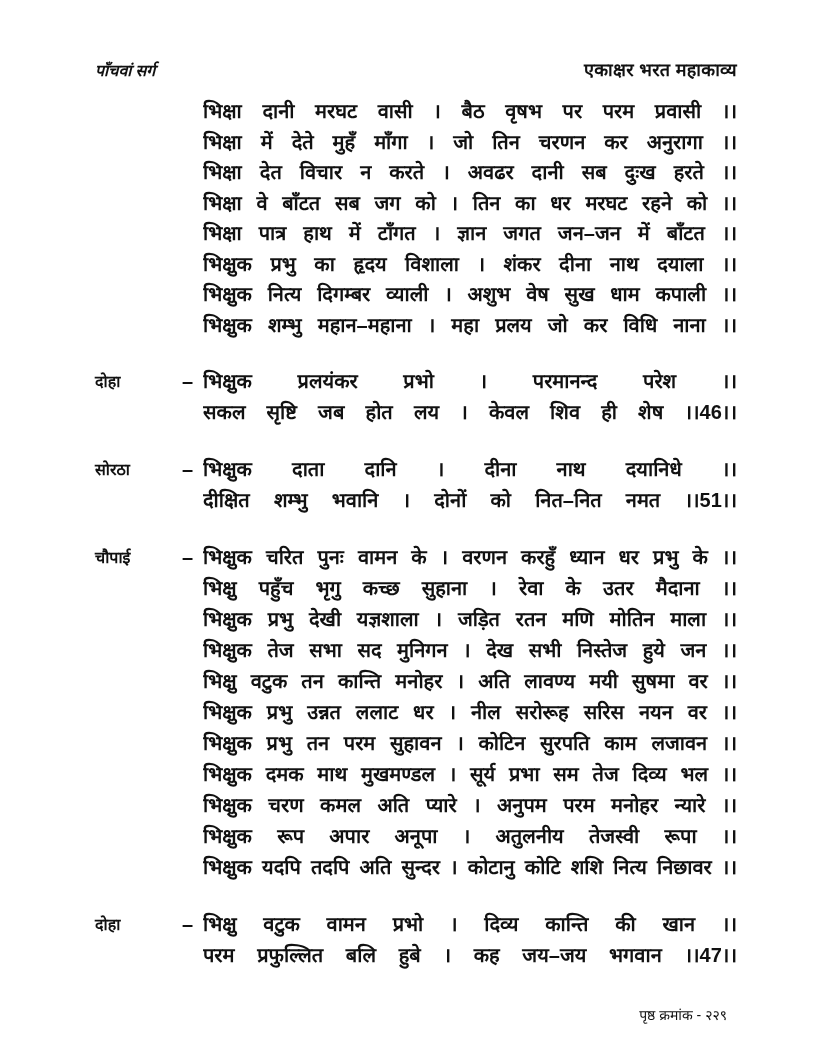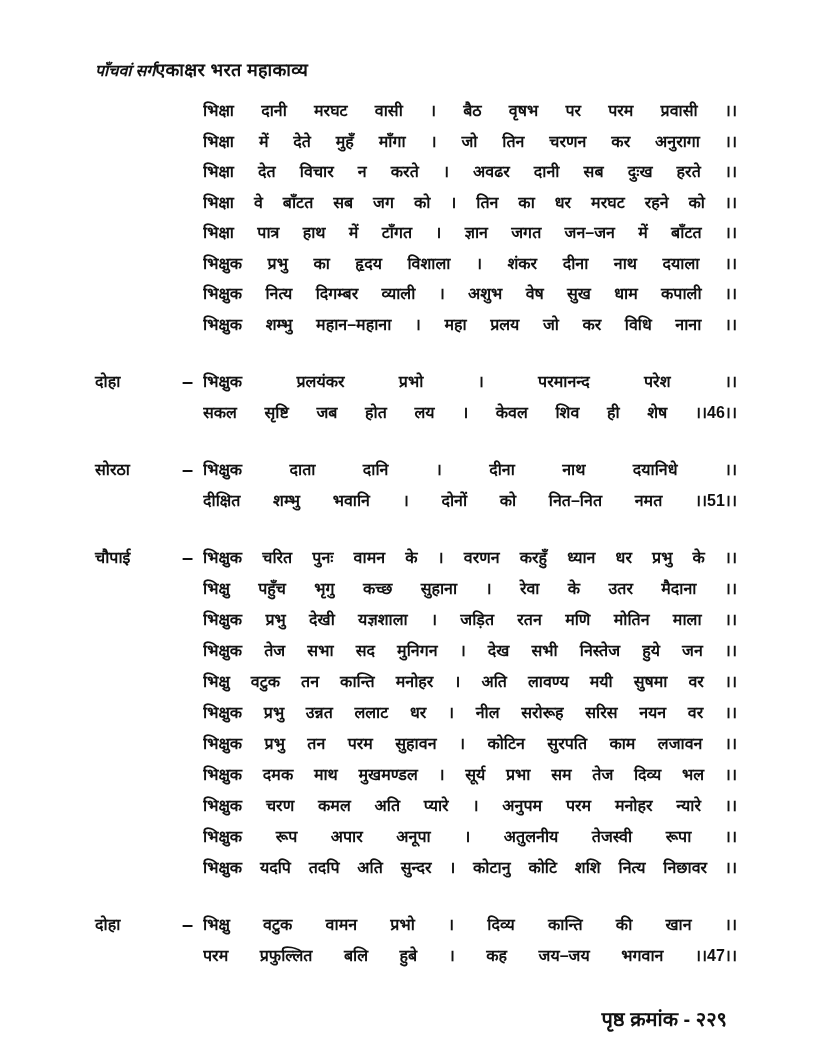--- a/index.html
+++ b/index.html
@@ -9,38 +9,39 @@
     margin: 0 auto;
     background: #ffffff;
     color: #111111;
     box-sizing: border-box;
     padding: 57px 79px 0 95px;
     font-family: "Liberation Sans", "DejaVu Sans", sans-serif;
     overflow: hidden;
   }
   .header {
     display: flex;
+    justify-content: space-between;
     align-items: baseline;
   }
   .header-left {
     font-family: "Liberation Serif", "DejaVu Serif", serif;
     font-style: italic;
     font-weight: 600;
     font-size: 16px;
   }
   .header-right {
     font-weight: 800;
     font-size: 18px;
     letter-spacing: 0.3px;
   }
   .opening {
     margin: 15px 0 0 108px;
   }
   .vline {
-    font-size: 16px;
+    font-size: 20px;
     font-weight: 600;
     line-height: 30.5px;
     max-height: 31px;
     overflow: hidden;
     text-align: justify;
     text-align-last: justify;
   }
   .stanza {
     display: flex;
     align-items: flex-start;
@@ -59,22 +60,22 @@
     font-size: 20px;
     font-weight: 600;
     line-height: 31px;
   }
   .stanza-lines { flex: 1; min-width: 0; }
   .stanza-lines .vline { line-height: 31px; max-height: 32px; }
   .footer {
     margin-top: 34px;
     text-align: right;
     padding-right: 10px;
-    font-size: 20px;
-    font-weight: 700;
+    font-size: 14px;
+    font-weight: 400;
   }
 </style>
 </head>
 <body>
 
 <div class="page">
 
   <div class="header">
     <div class="header-left">पाँचवां सर्ग</div>
     <div class="header-right">एकाक्षर भरत महाकाव्य</div>

